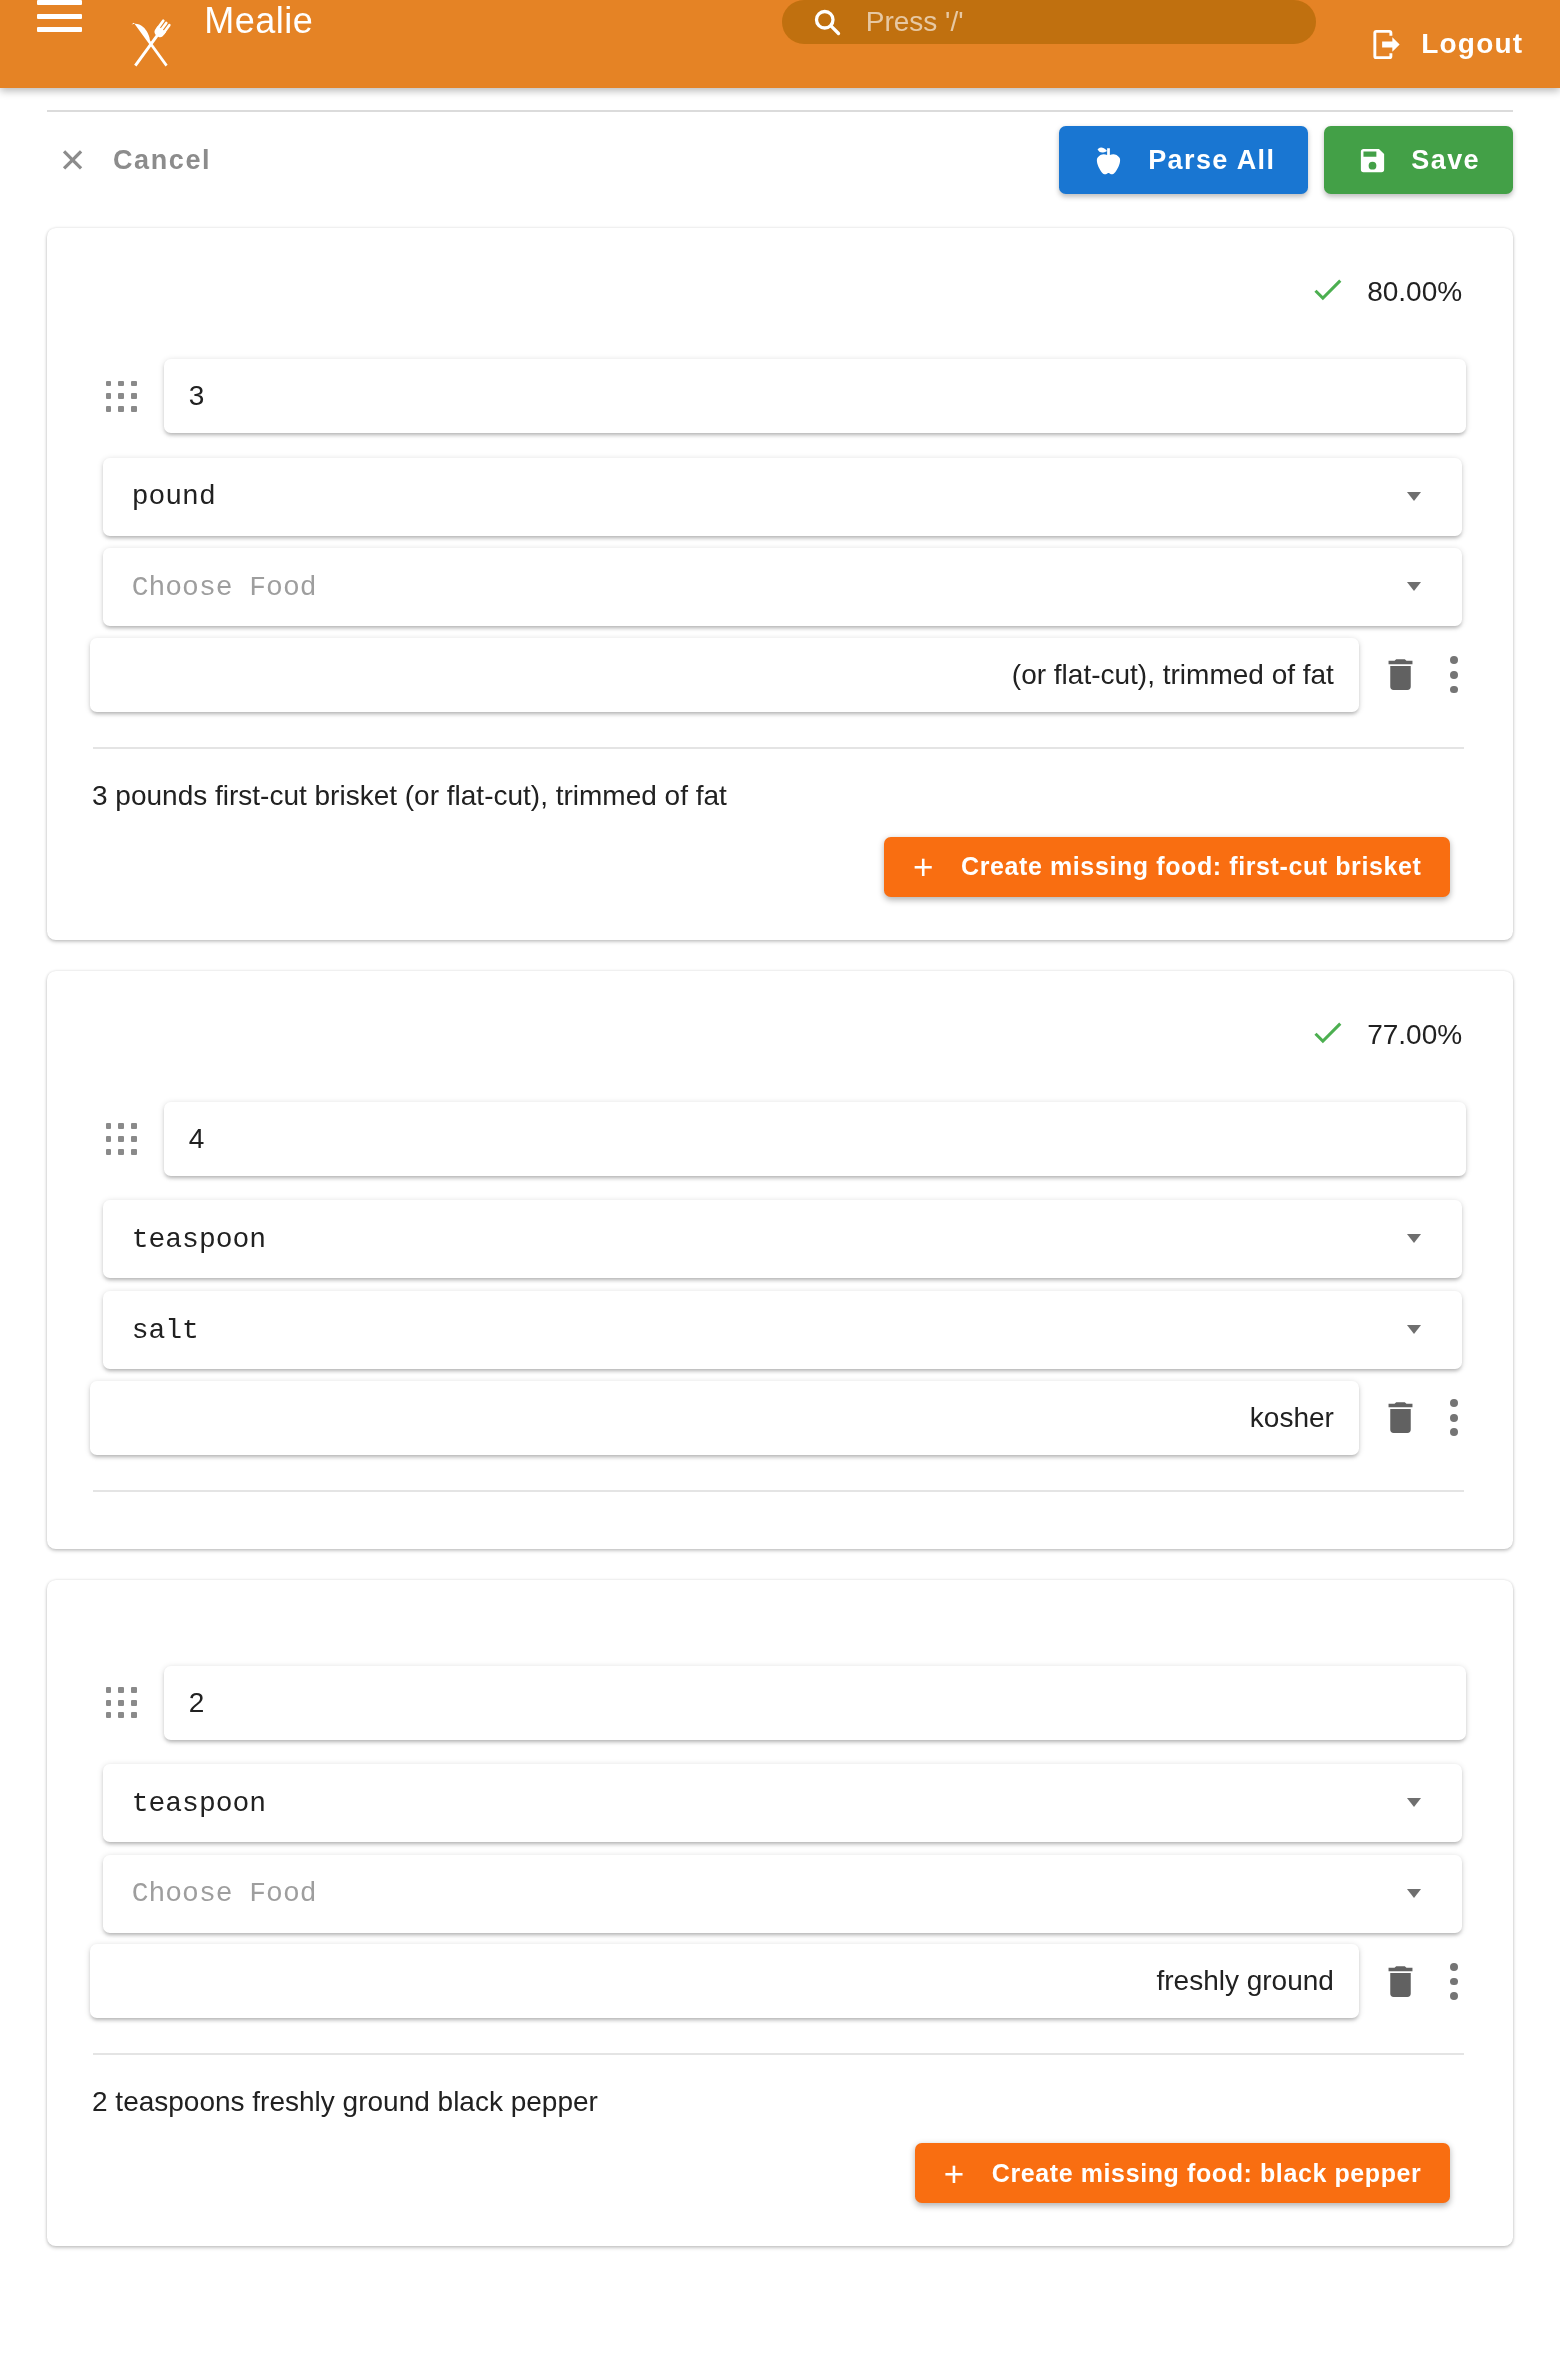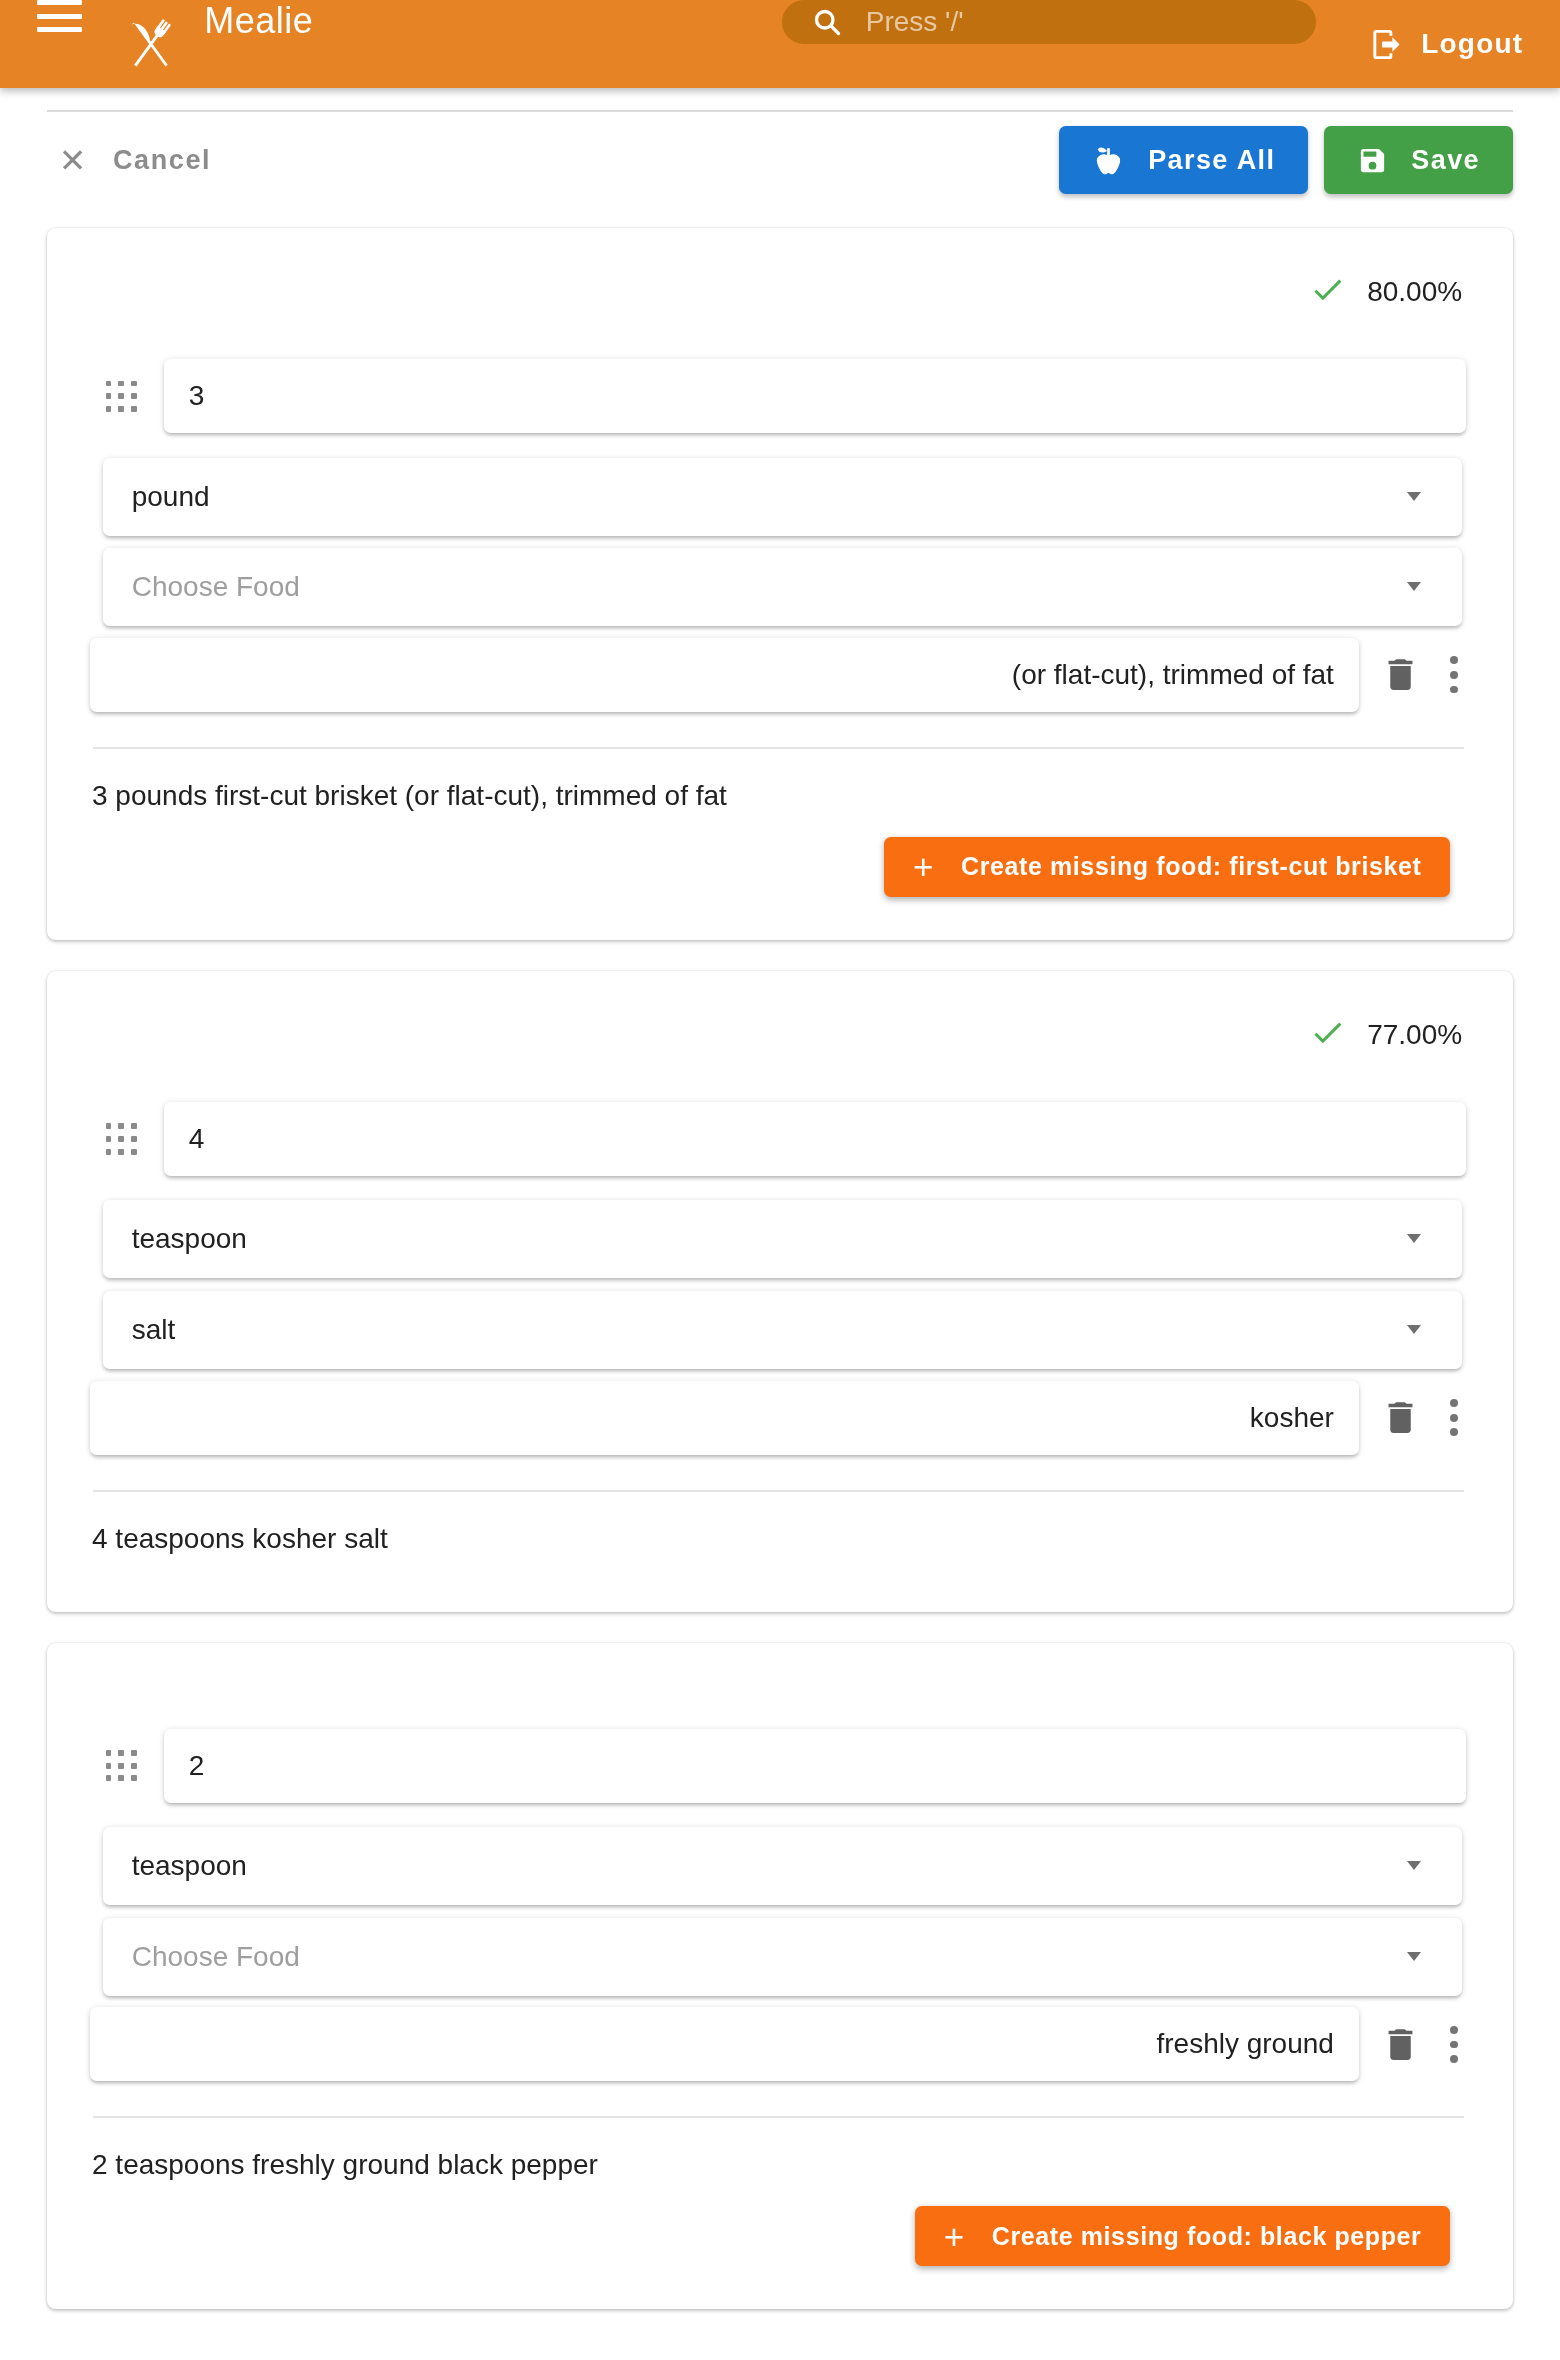--- a/index.html
+++ b/index.html
@@ -101,20 +101,21 @@
     margin: 24.4px 3.9px 0 12.7px;
     height: 78px;
     border-radius: 6.8px;
     box-shadow: 0 2.9px 3.9px -1px rgba(0,0,0,.22), 0 1px 6.8px rgba(0,0,0,.14);
     display: flex; align-items: center;
     padding: 0 29px;
     font-size: 28px;
     position: relative;
     cursor: pointer;
     background: #fff;
+    font-family: Liberation Mono, monospace;
   }
   .select + .select { margin-top: 12.7px; }
   .select .arrow {
     position: absolute; right: 41px; top: 50%; margin-top: -4.9px;
     width: 0; height: 0;
     border-left: 7.8px solid transparent;
     border-right: 7.8px solid transparent;
     border-top: 9.8px solid #6f6f6f;
   }
   .select .val { color: #212121; }
@@ -289,21 +290,20 @@
       <svg class="trash" width="41" height="41" viewBox="0 0 24 24" fill="#616161">
         <path d="M19,4H15.5L14.5,3H9.5L8.5,4H5V6H19M6,19A2,2 0 0,0 8,21H16A2,2 0 0,0 18,19V7H6V19Z"></path>
       </svg>
       <div class="kebab">
           <i></i>
           <i></i>
           <i></i>
         </div>
     </div>
     <hr class="inner">
-    <p class="original">4 teaspoons kosher salt</p>
   </section>
 
   <section class="card">
     <div class="amount-row">
       <div class="handle">
         <i></i>
           <i></i>
           <i></i>
           <i></i>
           <i></i>

